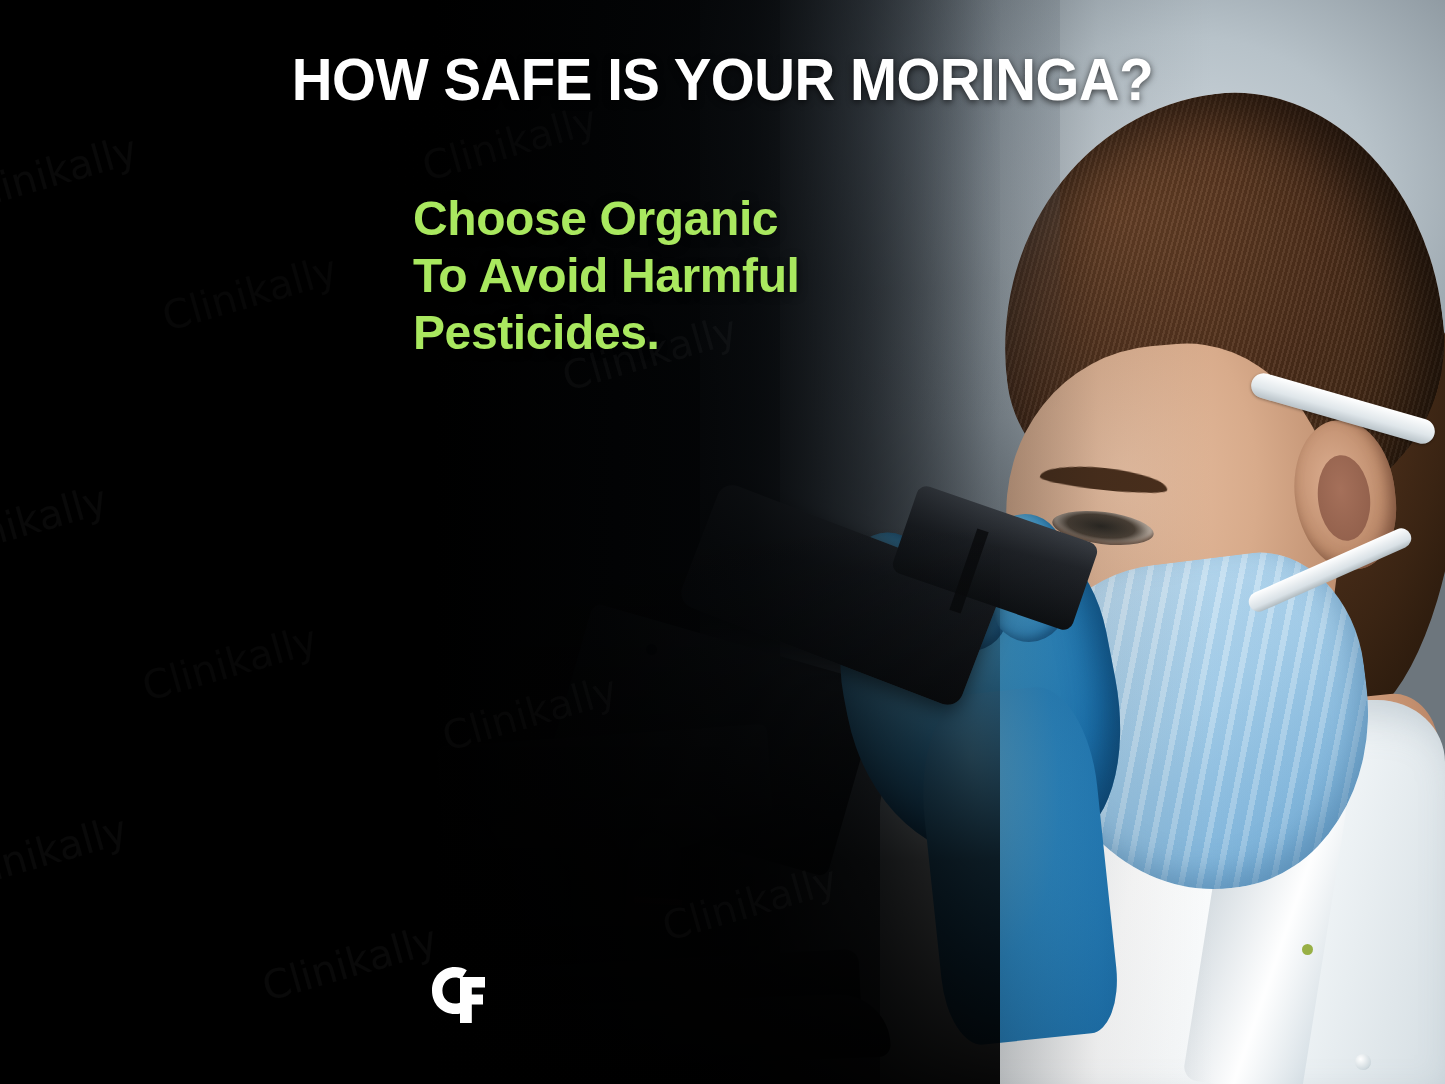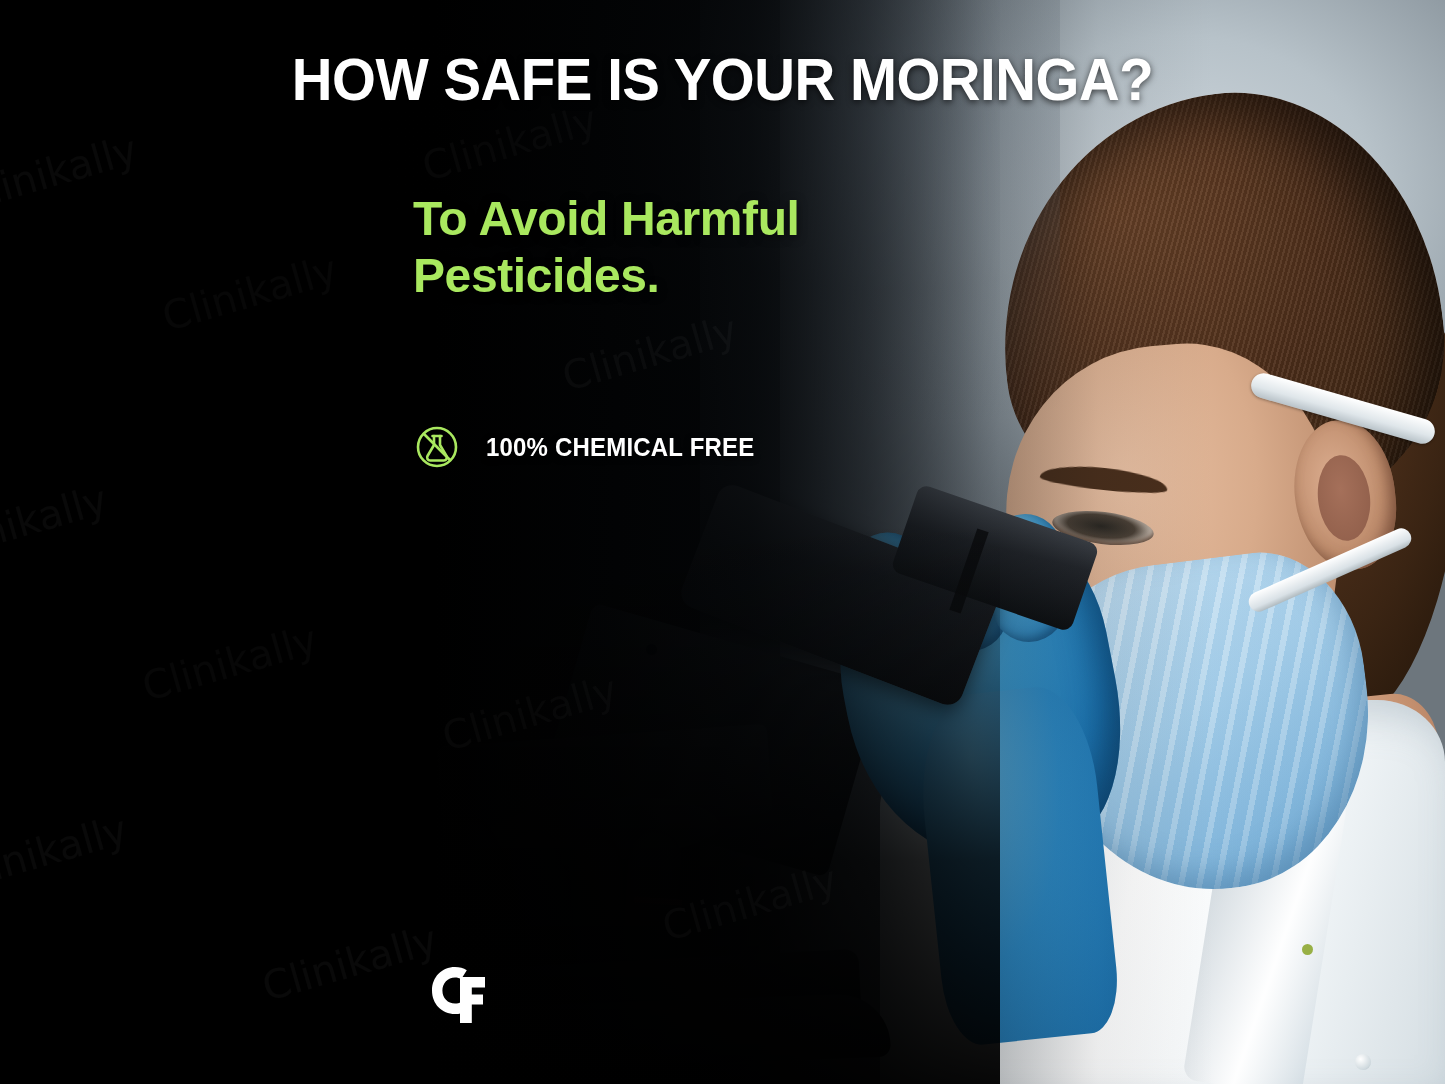--- a/index.html
+++ b/index.html
@@ -456,39 +456,29 @@
     <div class="wm c" style="left:440px; top:690px;">Clinikally</div>
     <div class="wm" style="left:260px; top:940px;">Clinikally</div>
     <div class="wm c" style="left:660px; top:880px;">Clinikally</div>
   </div>
 
   <div class="content">
 
     <div class="headline">HOW SAFE IS YOUR MORINGA?</div>
 
     <div class="subhead">
+      <span style="color:#a9e85f">Choose Organic</span>
       <span style="color:#a9e85f">To Avoid Harmful</span>
       <span style="color:#a9e85f">Pesticides.</span>
     </div>
 
     <div class="bullets">
 
 
 
-      <div class="bullet">
-        <span class="bullet-icon">
-          <svg width="48" height="48" viewBox="0 0 48 48" fill="none" stroke="#a9e85f" stroke-width="2.6" stroke-linecap="round" stroke-linejoin="round">
-            <circle cx="24" cy="24" r="19"></circle>
-            <line x1="11" y1="11" x2="37" y2="37"></line>
-            <path d="M21 13v9L14.5 33a3 3 0 002.6 4.5h13.8a3 3 0 002.6-4.5L27 22v-9"></path>
-            <line x1="19.5" y1="13" x2="28.5" y2="13"></line>
-          </svg>
-        </span>
-        <span class="bullet-label">100% CHEMICAL FREE</span>
-      </div>
 
     </div>
 
     <div class="logo">
       <svg width="64" height="62" viewBox="0 0 64 62" fill="#ffffff">
         <path d="M31 3C17.8 3 8 13 8 26.5S17.8 50 31 50c4.4 0 8.4-1.1 11.7-3.1l-5.6-8.9C35.3 39 33.3 39.6 31 39.6c-7.2 0-12.6-5.6-12.6-13.1S23.8 13.4 31 13.4c2.4 0 4.5.6 6.3 1.7l5.5-8.9C39.5 4.1 35.5 3 31 3z"></path>
         <path d="M36 13h25v10.5H47.8v6.9H59v10.1H47.8V59H36V13z"></path>
       </svg>
     </div>
 

